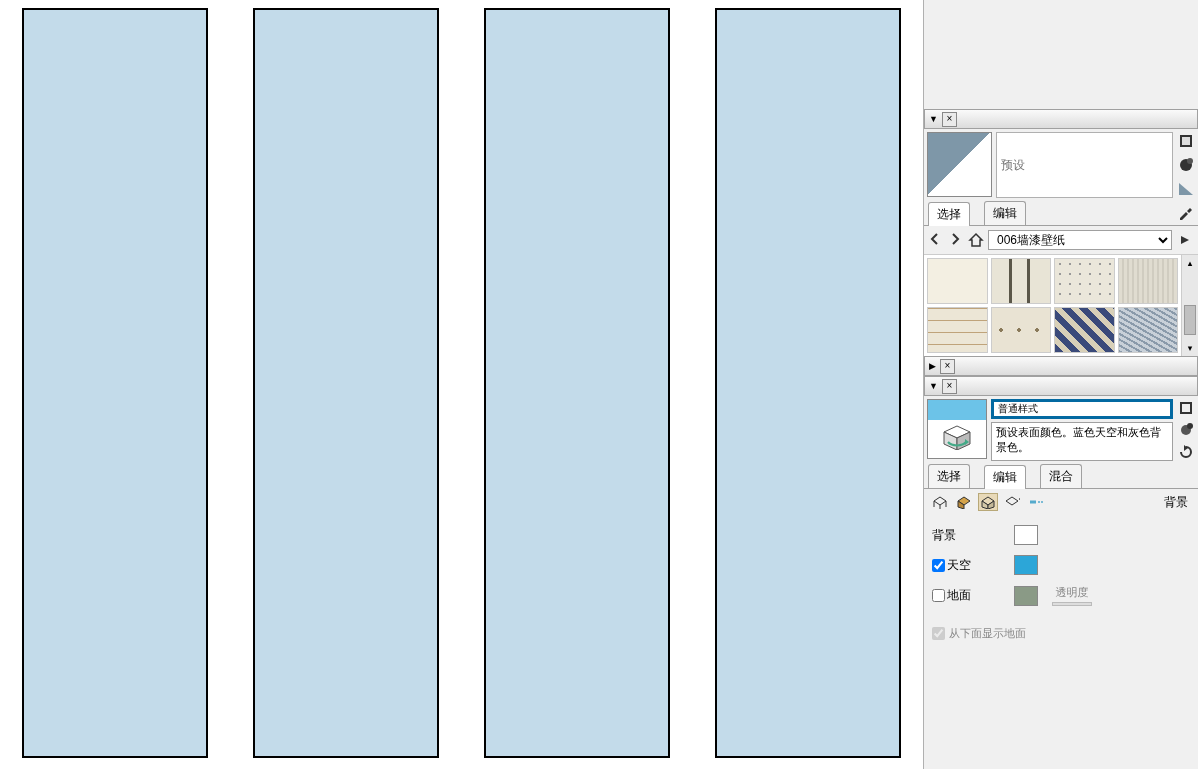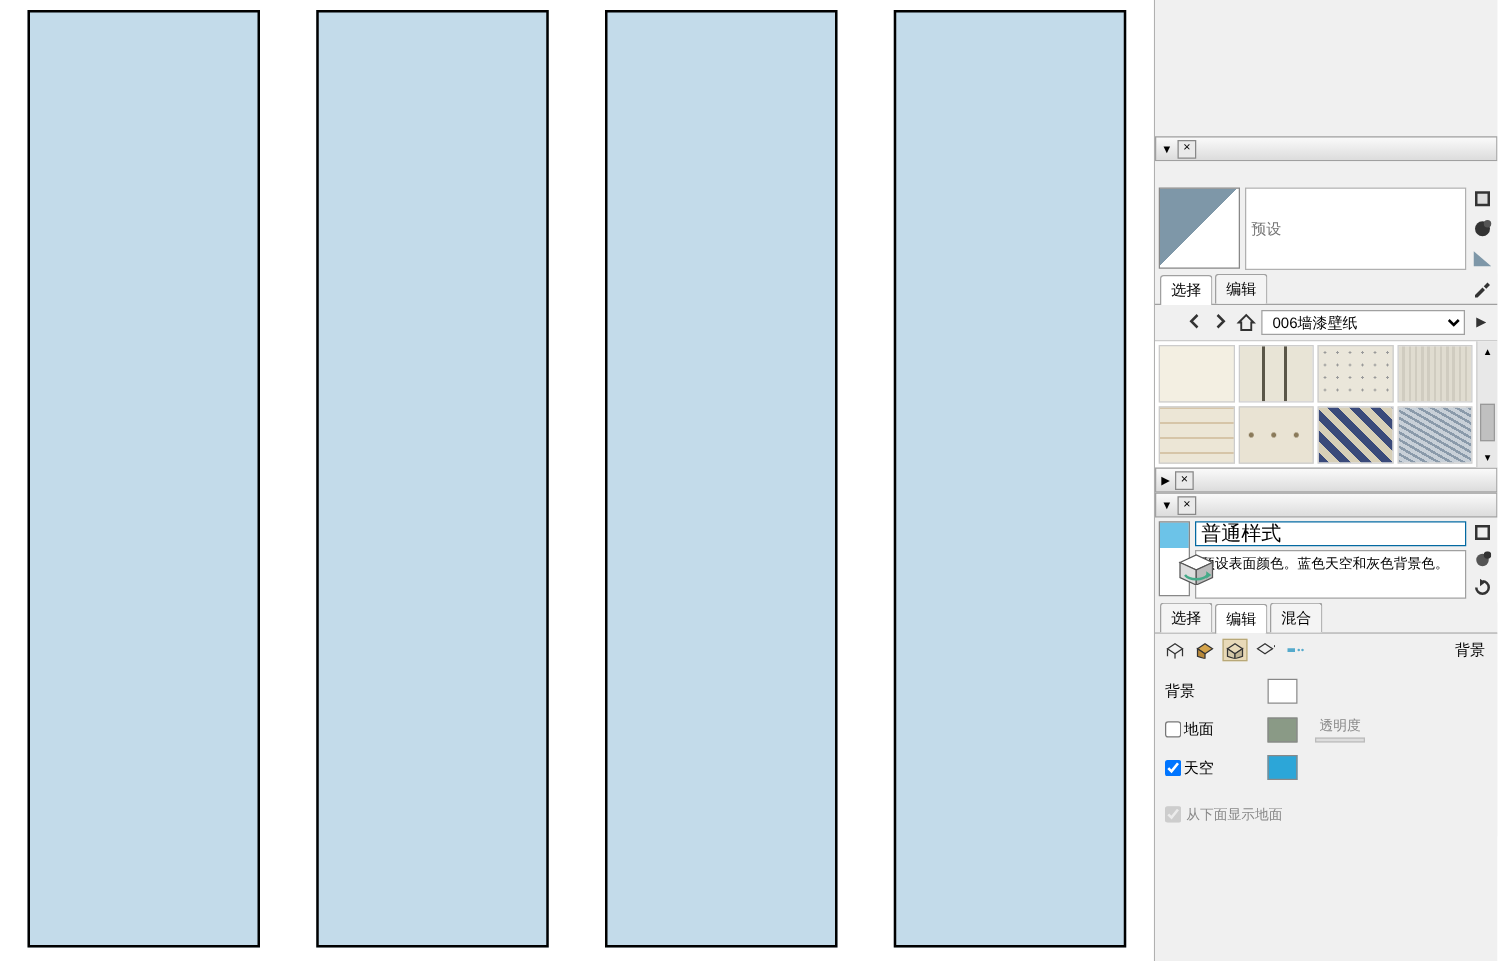--- a/index.html
+++ b/index.html
@@ -84,21 +84,20 @@
 }
 
 
 .materials-body {
   background: #f0f0f0;
 }
 .mat-top {
   display: flex;
   padding: 3px;
   gap: 4px;
-  margin-top: 18px;
 }
 .mat-preview {
   width: 65px;
   height: 65px;
   border: 1px solid #888;
   background: linear-gradient(135deg, #7e97a8 0%, #7e97a8 49%, #ffffff 49%, #ffffff 100%);
   position: relative;
 }
 .mat-name-input {
   flex: 1;
@@ -130,21 +129,21 @@
   border-width: 12px 0 0 14px;
   border-color: transparent transparent transparent #7e97a8;
 }
 
 
 .tabs {
   display: flex;
   border-bottom: 1px solid #a0a0a0;
   padding-left: 4px;
   background: #f0f0f0;
-  gap: 0;
+  gap: 12px;
 }
 .tab {
   padding: 3px 8px;
   border: 1px solid #a0a0a0;
   border-bottom: none;
   background: #f4f4f4;
   font-size: 12px;
   margin-right: 2px;
   cursor: pointer;
   border-radius: 3px 3px 0 0;
@@ -162,21 +161,20 @@
   padding-right: 4px;
 }
 
 
 .nav-row {
   display: flex;
   align-items: center;
   padding: 4px;
   gap: 4px;
   background: #f0f0f0;
-  margin-left: 21px;
 }
 .nav-arrow {
   width: 16px;
   height: 16px;
   cursor: pointer;
 }
 .dropdown {
   flex: 1;
   height: 20px;
   border: 1px solid #a0a0a0;
@@ -247,24 +245,24 @@
   height: 28px;
 }
 .style-fields {
   flex: 1;
   display: flex;
   flex-direction: column;
   gap: 3px;
 }
 .style-name {
   height: 20px;
-  border: 1px solid #0369a1;
+  border: 3px solid #0369a1;
   background: #fff;
   padding: 0 4px;
-  font-size: 16px;
+  font-size: 10px;
 }
 .style-desc {
   flex: 1;
   border: 1px solid #a0a0a0;
   background: #fff;
   padding: 2px 4px;
   font-size: 11px;
   resize: none;
   font-family: inherit;
 }
@@ -545,36 +543,36 @@
       <span class="tb-label">背景</span>
     </div>
 
     <div class="bg-settings">
       <div class="bg-row">
         <span class="bg-label">背景</span>
         <div class="color-swatch" style="background:#ffffff;"></div>
       </div>
       <div class="bg-row">
         <span class="bg-label checkbox-wrap">
+          <input type="checkbox" checked="" style="">
+          <span>天空</span>
+        </span>
+        <div class="color-swatch" style="background:#2ca6d8;"></div>
+      </div>
+      <div class="bg-row">
+        <span class="bg-label checkbox-wrap">
           <input type="checkbox" style="">
           <span>地面</span>
         </span>
         <div class="color-swatch" style="background:#8a9a86;"></div>
         <div class="slider-wrap">
           <span>透明度</span>
           <div class="slider-track"></div>
         </div>
       </div>
-      <div class="bg-row">
-        <span class="bg-label checkbox-wrap">
-          <input type="checkbox" checked="" style="">
-          <span>天空</span>
-        </span>
-        <div class="color-swatch" style="background:#2ca6d8;"></div>
-      </div>
       <div class="sub-check">
         <input type="checkbox" checked="" disabled="" style="">
         <span>从下面显示地面</span>
       </div>
     </div>
   </div>
 
 </div>
 
 </body></html>

